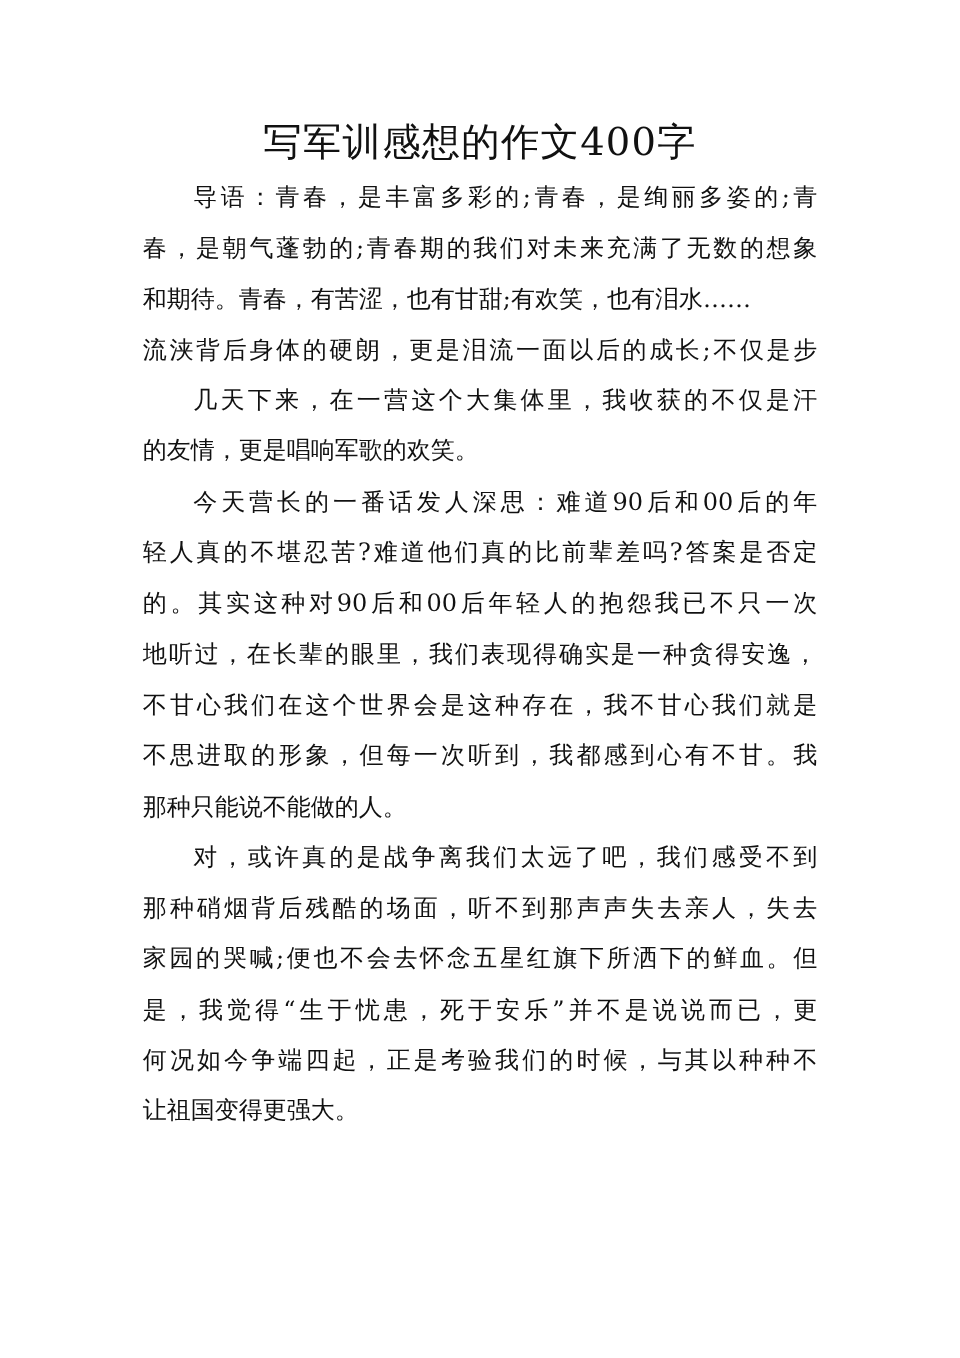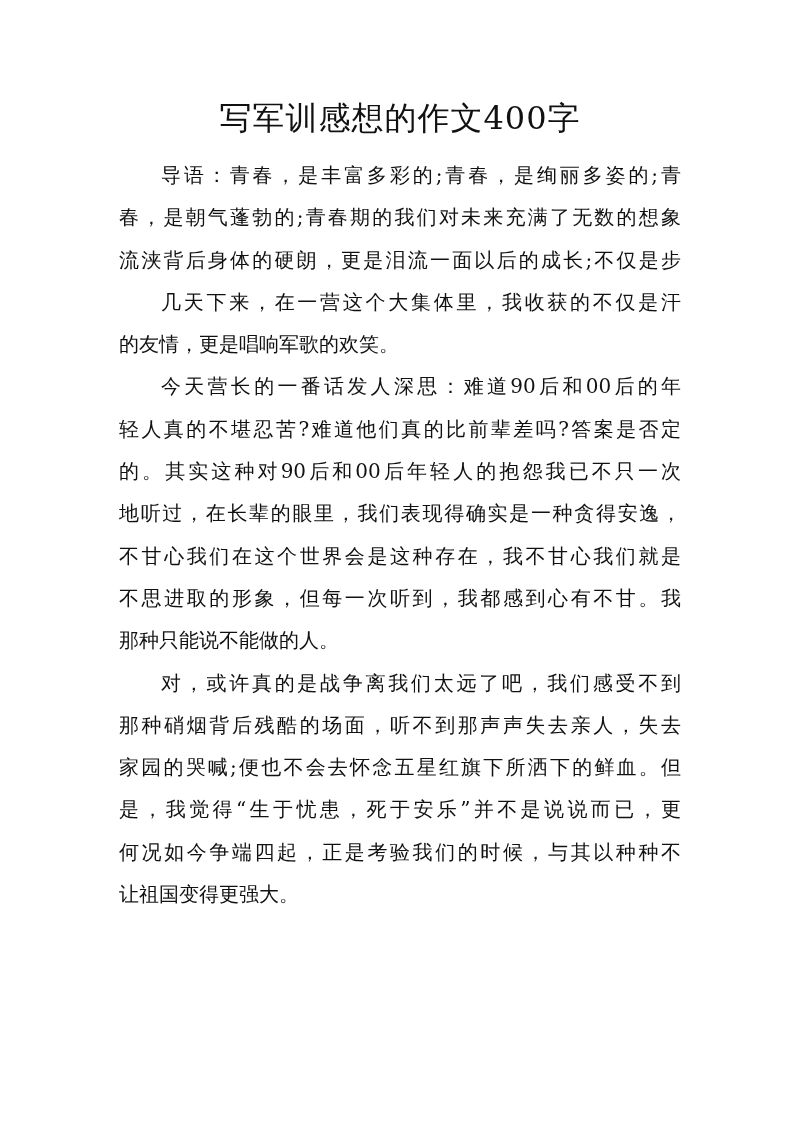--- a/index.html
+++ b/index.html
@@ -31,21 +31,21 @@
       text-align: center;
       font-size: 32px;
       line-height: 44px;
       font-weight: normal;
       letter-spacing: 1px;
       margin: 0;
     }
     .content {
       position: absolute;
       left: 119px;
-      top: 154px;
+      top: 143px;
       width: 562px;
     }
     .line {
       display: block;
       white-space: nowrap;
       text-align: justify;
       text-align-last: justify;
     }
     .line.last {
       text-align-last: left;
@@ -61,20 +61,21 @@
 </head>
 <body>
 
 <div class="page">
   <h1 class="title">写军训感想的作文400字</h1>
 
   <div class="content">
     <div class="para-wrap">
       <span class="line first">导语：青春，是丰富多彩的;青春，是绚丽多姿的;青</span>
       <span class="line">春，是朝气蓬勃的;青春期的我们对未来充满了无数的想象</span>
+      <span class="line last">和期待。青春，有苦涩，也有甘甜;有欢笑，也有泪水……</span>
     </div>
 
     <div class="para-wrap">
       <span class="line">流浃背后身体的硬朗，更是泪流一面以后的成长;不仅是步</span>
       <span class="line first">几天下来，在一营这个大集体里，我收获的不仅是汗</span>
       <span class="line last">的友情，更是唱响军歌的欢笑。</span>
     </div>
 
     <div class="para-wrap">
       <span class="line first">今天营长的一番话发人深思：难道90后和00后的年</span>

